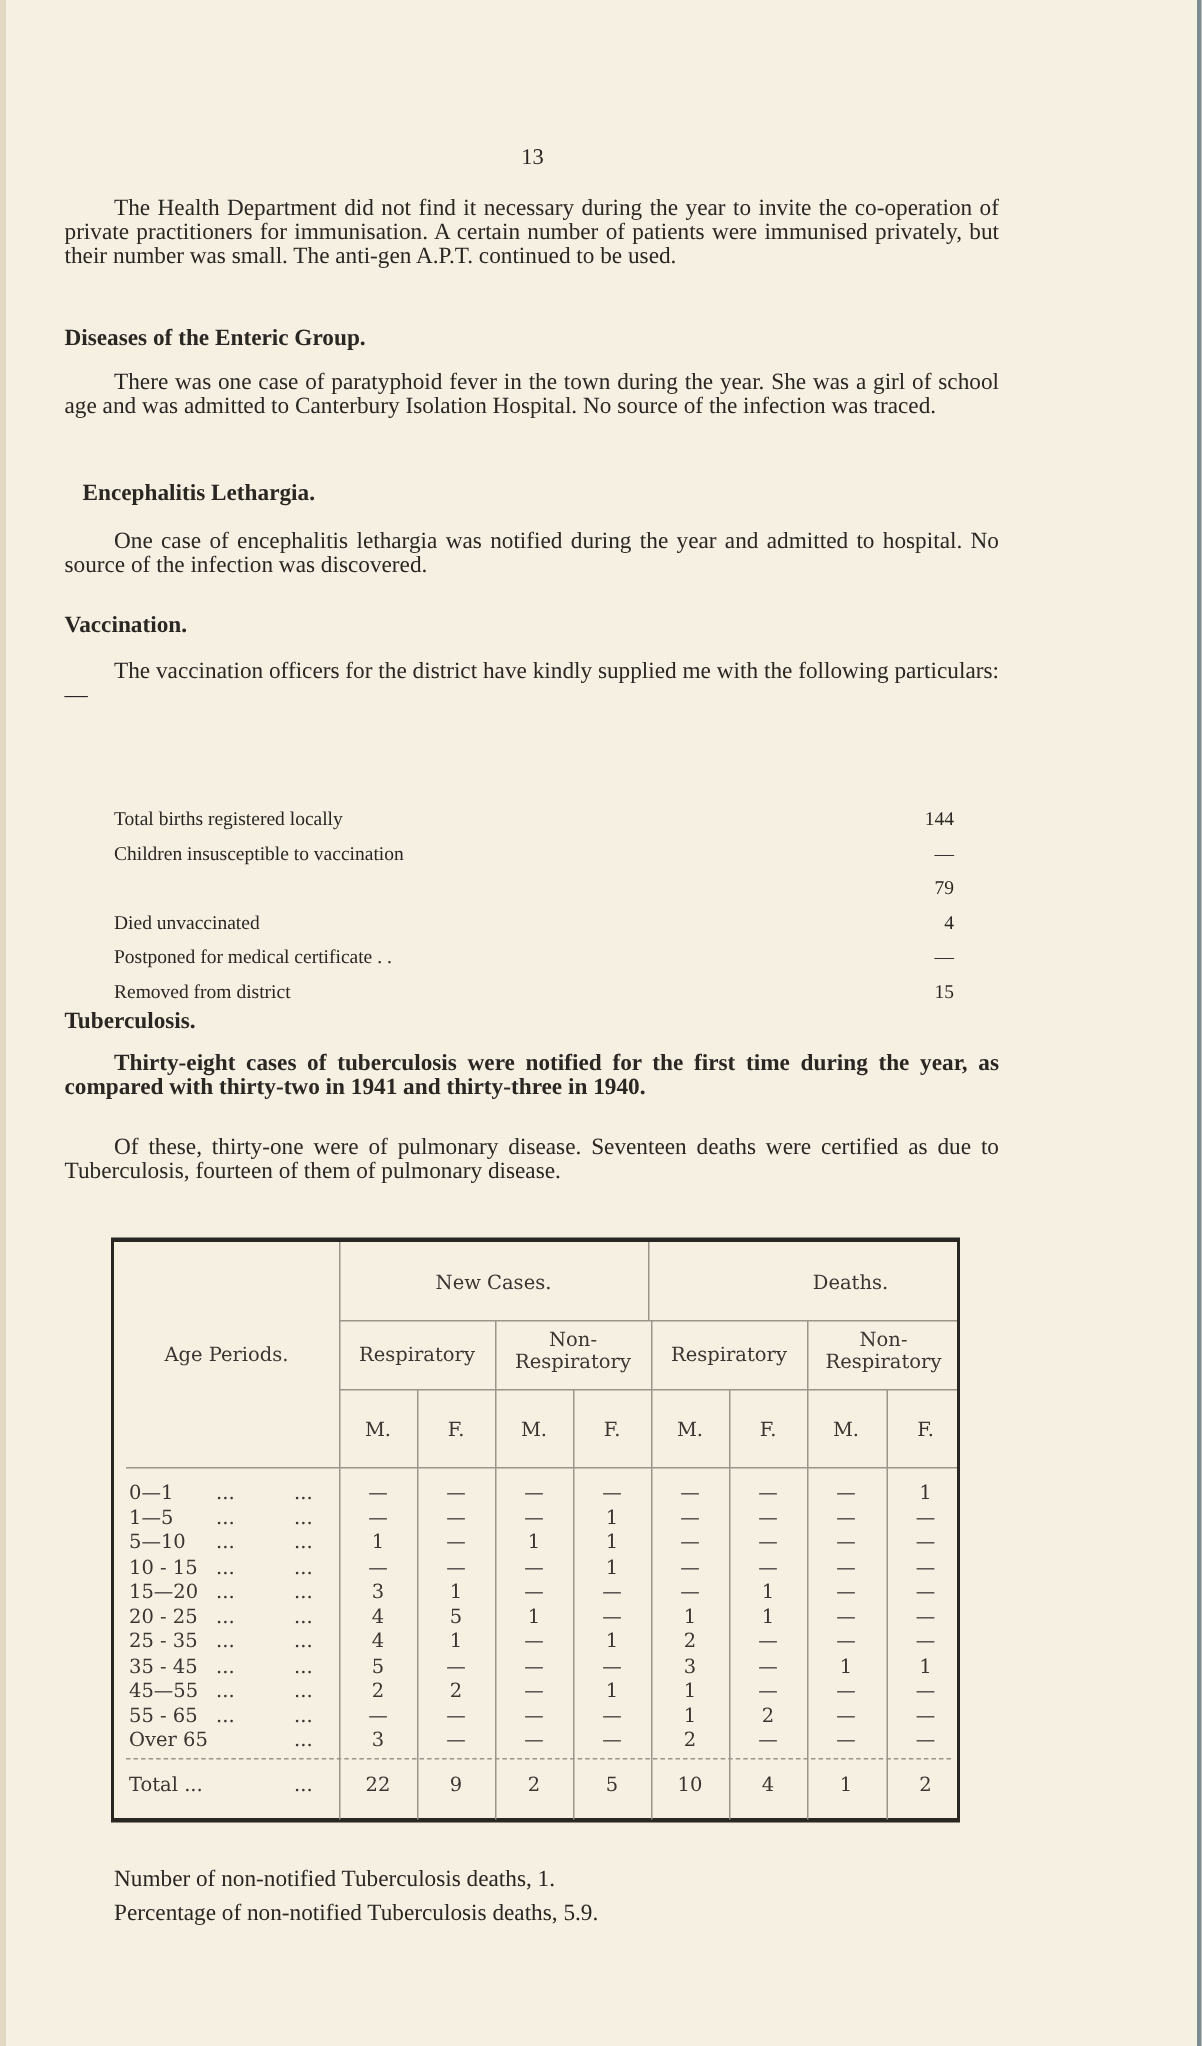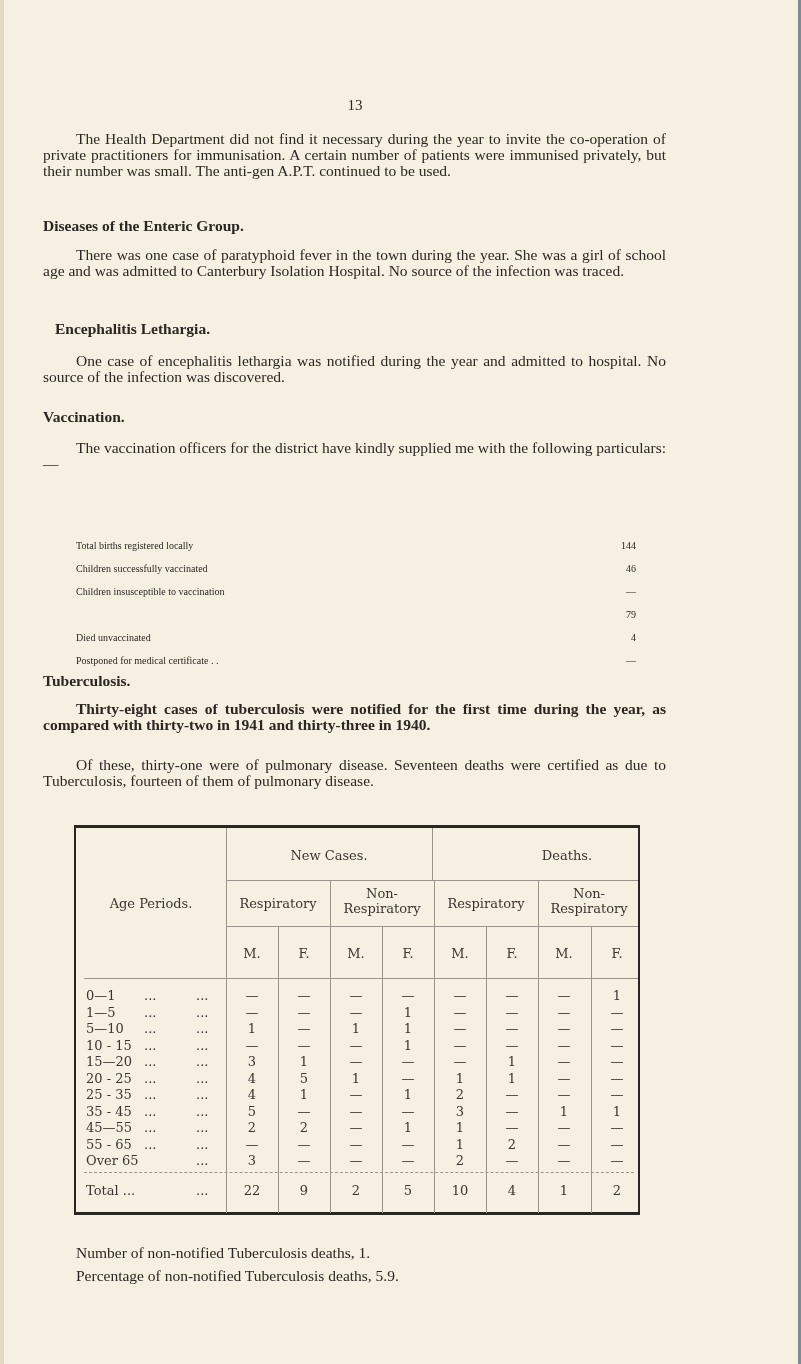--- a/index.html
+++ b/index.html
@@ -9,21 +9,21 @@
     position: relative;
     font-family: "Liberation Serif", "DejaVu Serif", serif;
     color: #2a2622;
   }
   .edge-left { position: absolute; left: 0; top: 0; width: 4px; height: 1364px; background: #e2d9c4; }
   .edge-right { position: absolute; right: 0; top: 0; width: 3px; height: 1364px; background: #7d8c92; }
   .page-number { position: absolute; top: 97px; left: 0; width: 710px; text-align: center; font-size: 15px; }
   .para { position: absolute; left: 43px; width: 623px; font-size: 15.5px; line-height: 16px; text-align: justify; text-align-last: left; }
   .para .indent { display: inline-block; width: 33px; }
   .heading { position: absolute; left: 43px; font-size: 15.5px; font-weight: bold; }
-  .vac-list { position: absolute; left: 76px; top: 534px; width: 560px; font-size: 10px; }
+  .vac-list { position: absolute; left: 76px; top: 534px; width: 560px; font-size: 13px; }
   .vac-row { height: 23px; line-height: 23px; position: relative; }
   .vac-label { position: absolute; left: 0; }
   .vac-value { position: absolute; right: 0; width: 40px; text-align: right; }
   .tb-table {
     position: absolute; left: 74px; top: 825px; width: 566px; height: 390px;
     border-top: 3px solid #2a2622; border-bottom: 3px solid #2a2622;
     border-left: 2px solid #2a2622; border-right: 2px solid #2a2622;
     box-sizing: border-box;
     font-family: "DejaVu Serif", serif; font-size: 13px; color: #3a3530;
   }
@@ -54,37 +54,37 @@
 
 <div class="heading" style="top:408px;">Vaccination.</div>
 <p class="para" style="top:440px; margin:0;"><span class="indent"></span><span>The vaccination officers for the district have kindly supplied me with the following particulars:—</span></p>
 
 <div class="vac-list">
   <div class="vac-row">
     <span class="vac-label">Total births registered locally</span>
     <span class="vac-value">144</span>
   </div>
   <div class="vac-row">
-    <span class="vac-label">Children successfully vaccinated</span>
-    <span class="vac-value">46</span>
-  </div>
-  <div class="vac-row">
     <span class="vac-label">Children insusceptible to vaccination</span>
     <span class="vac-value">—</span>
   </div>
   <div class="vac-row">
     <span class="vac-value">79</span>
   </div>
   <div class="vac-row">
     <span class="vac-label">Died unvaccinated</span>
     <span class="vac-value">4</span>
   </div>
   <div class="vac-row">
     <span class="vac-label">Postponed for medical certificate . .</span>
     <span class="vac-value">—</span>
+  </div>
+  <div class="vac-row">
+    <span class="vac-label">Removed from district</span>
+    <span class="vac-value">15</span>
   </div>
 </div>
 
 <div class="heading" style="top:672px;">Tuberculosis.</div>
 <p class="para" style="top:701px; margin:0;font-weight:bold;"><span class="indent"></span><span>Thirty-eight cases of tuberculosis were notified for the first time during the year, as compared with thirty-two in 1941 and thirty-three in 1940.</span></p>
 <p class="para" style="top:757px; margin:0;"><span class="indent"></span><span>Of these, thirty-one were of pulmonary disease.  Seventeen deaths were certified as due to Tuberculosis, fourteen of them of pulmonary disease.</span></p>
 
 <div class="tb-table">
 
   <div class="vline" style="left:150px; height:385px;"></div>

